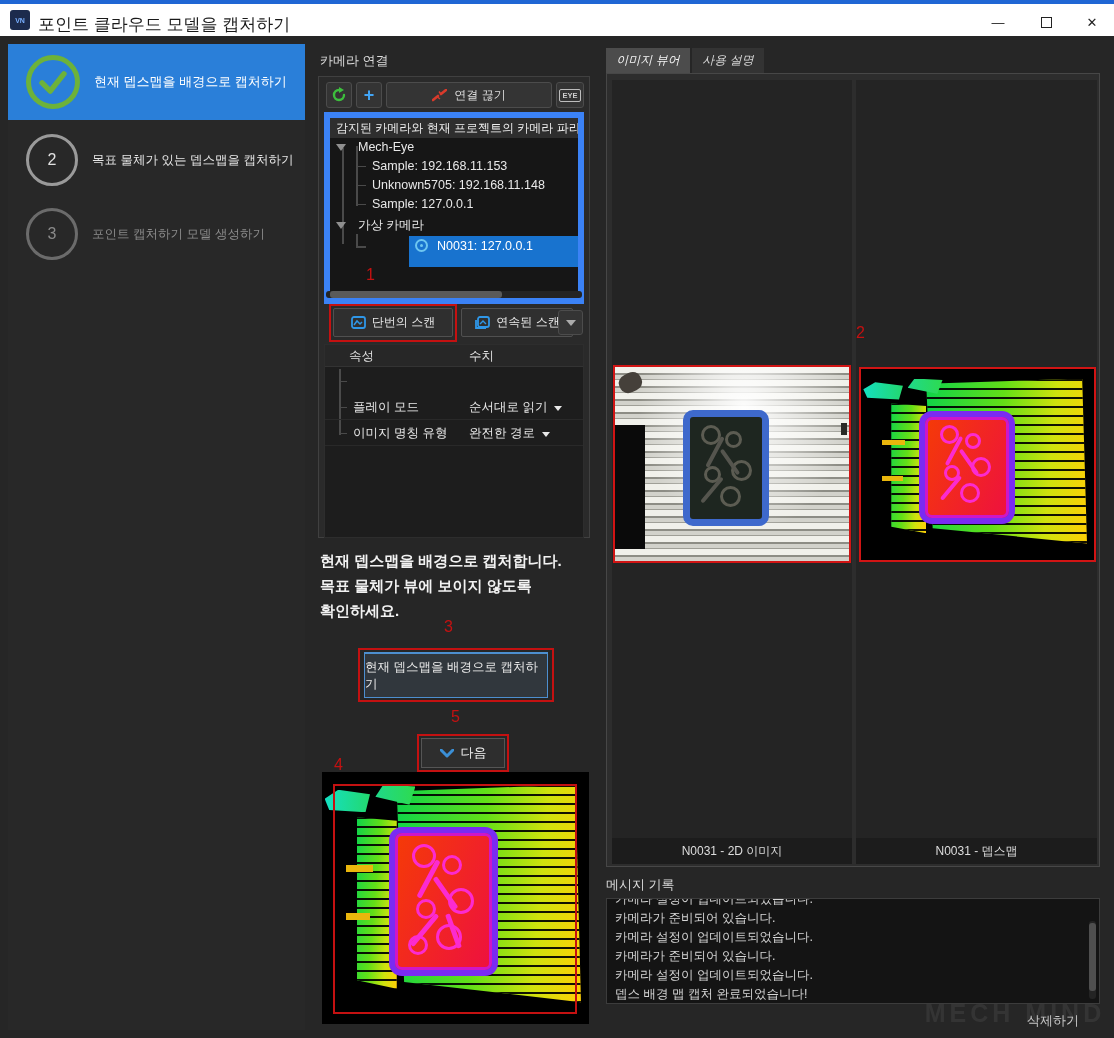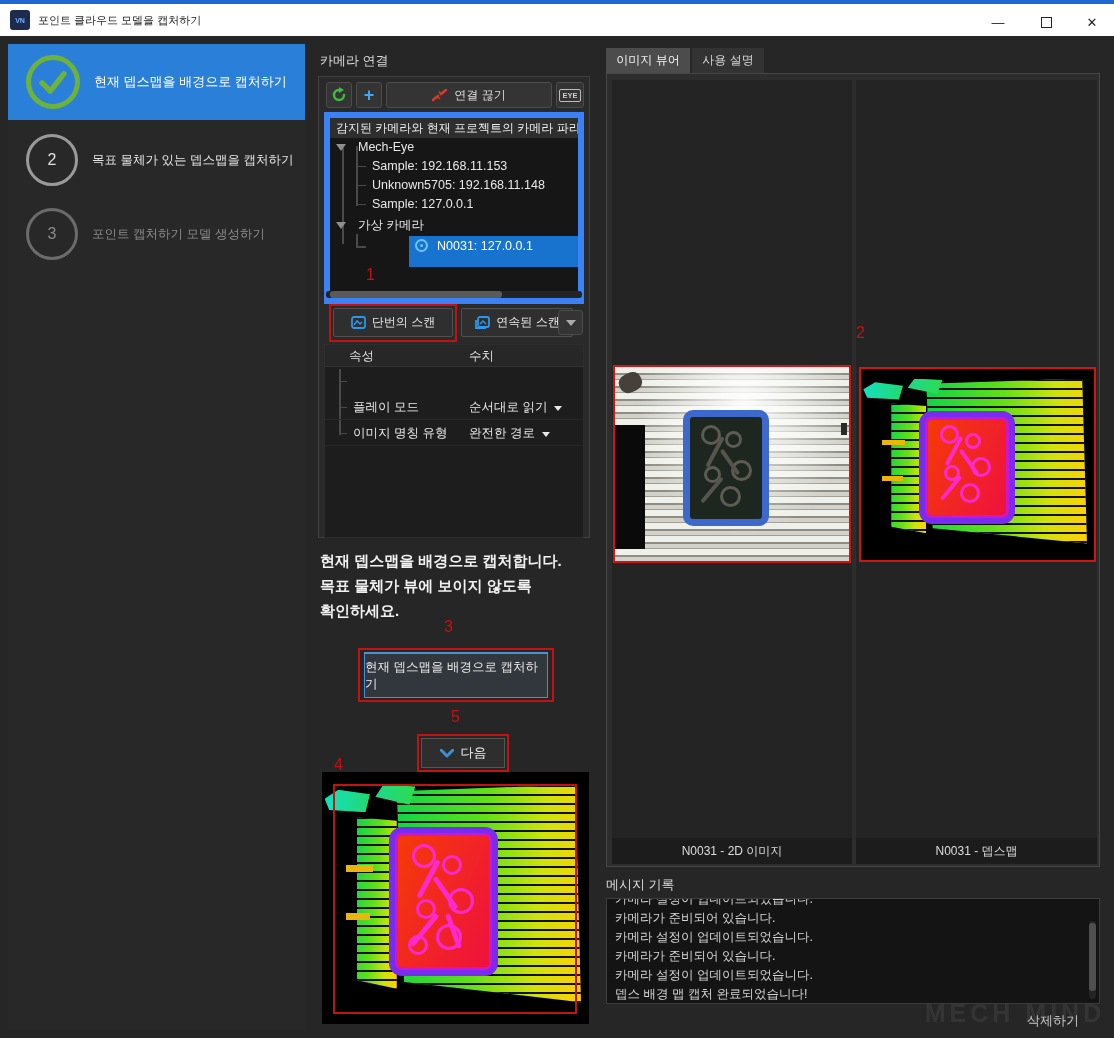--- a/index.html
+++ b/index.html
@@ -5,21 +5,21 @@
   * { margin:0; padding:0; box-sizing:border-box; }
   html,body { width:1114px; height:1038px; background:#1b1b1b; }
   body { font-family:"Liberation Sans","DejaVu Sans",sans-serif; }
   #app { position:relative; width:1114px; height:1038px; background:#262626; overflow:hidden; }
 
   
   .topstrip { position:absolute; left:0; top:0; width:1114px; height:4px; background:#1f66d4; }
   .titlebar { position:absolute; left:0; top:4px; width:1114px; height:32px; background:#ffffff; }
   .appicon { position:absolute; left:10px; top:6px; width:20px; height:20px; background:#1c2b4d; border-radius:3px;
              color:#7ab0ff; font-size:7px; font-weight:bold; display:flex; align-items:center; justify-content:center; }
-  .wintitle { position:absolute; left:38px; top:9px; font-size:11px; color:#1a1a1a; }
+  .wintitle { position:absolute; left:38px; top:9px; font-size:17px; color:#1a1a1a; }
   .winbtn { position:absolute; top:7px; width:32px; height:22px; display:flex; align-items:center; justify-content:center; color:#222; font-size:13px; cursor:default; }
   .winbtn.min { left:982px; } .winbtn.max { left:1030px; } .winbtn.close { left:1076px; }
   .maxbox { width:11px; height:11px; border:1.5px solid #222; display:inline-block; }
 
   
   .sidebar { position:absolute; left:8px; top:44px; width:297px; height:986px; background:#282828; }
   .step { position:absolute; left:8px; width:297px; display:flex; align-items:center; }
   .step1 { top:44px; height:76px; background:#2a7fd9; }
   .step2 { top:128px; height:64px; }
   .step3 { top:202px; height:64px; }
@@ -71,21 +71,21 @@
   .ann { position:absolute; color:#c41111; font-size:16px; }
   .redrect { position:absolute; border:2px solid #c41111; }
 
   .capturebtn { position:absolute; left:364px; top:652px; width:184px; height:46px; background:#31373d;
                 border:1px solid #4d8fd0; border-top:2px solid #4d8fd0; color:#eaeaea; font-size:12.5px;
                 display:flex; align-items:center; justify-content:center; cursor:default; }
   .nextbtn { position:absolute; left:421px; top:738px; width:84px; height:30px; background:#2e2e2e; border:1px solid #555;
              display:flex; align-items:center; justify-content:center; gap:7px; color:#f0f0f0; font-size:13px; cursor:default; }
 
   
-  .tab { position:absolute; top:48px; height:25px; display:flex; align-items:center; justify-content:center; font-size:12px; cursor:default; }
+  .tab { position:absolute; top:48px; height:25px; display:flex; align-items:center; justify-content:center; font-size:12px; cursor:default;font-style:italic; }
   .tab.active { background:#4c4c4c; color:#f5f5f5; }
   .tab.idle { background:#333333; color:#d8d8d8; }
   .viewerpanel { position:absolute; left:606px; top:73px; width:494px; height:794px; background:#2d2d2d; border:1px solid #474747; }
   .viewport { position:absolute; top:80px; height:784px; background:#242424; }
   .vp-left { left:612px; width:240px; }
   .vp-right { left:856px; width:241px; }
   .caption { position:absolute; top:838px; height:26px; background:#1c1c1c; color:#dddddd; font-size:12px;
              display:flex; align-items:center; justify-content:center; }
 
   

